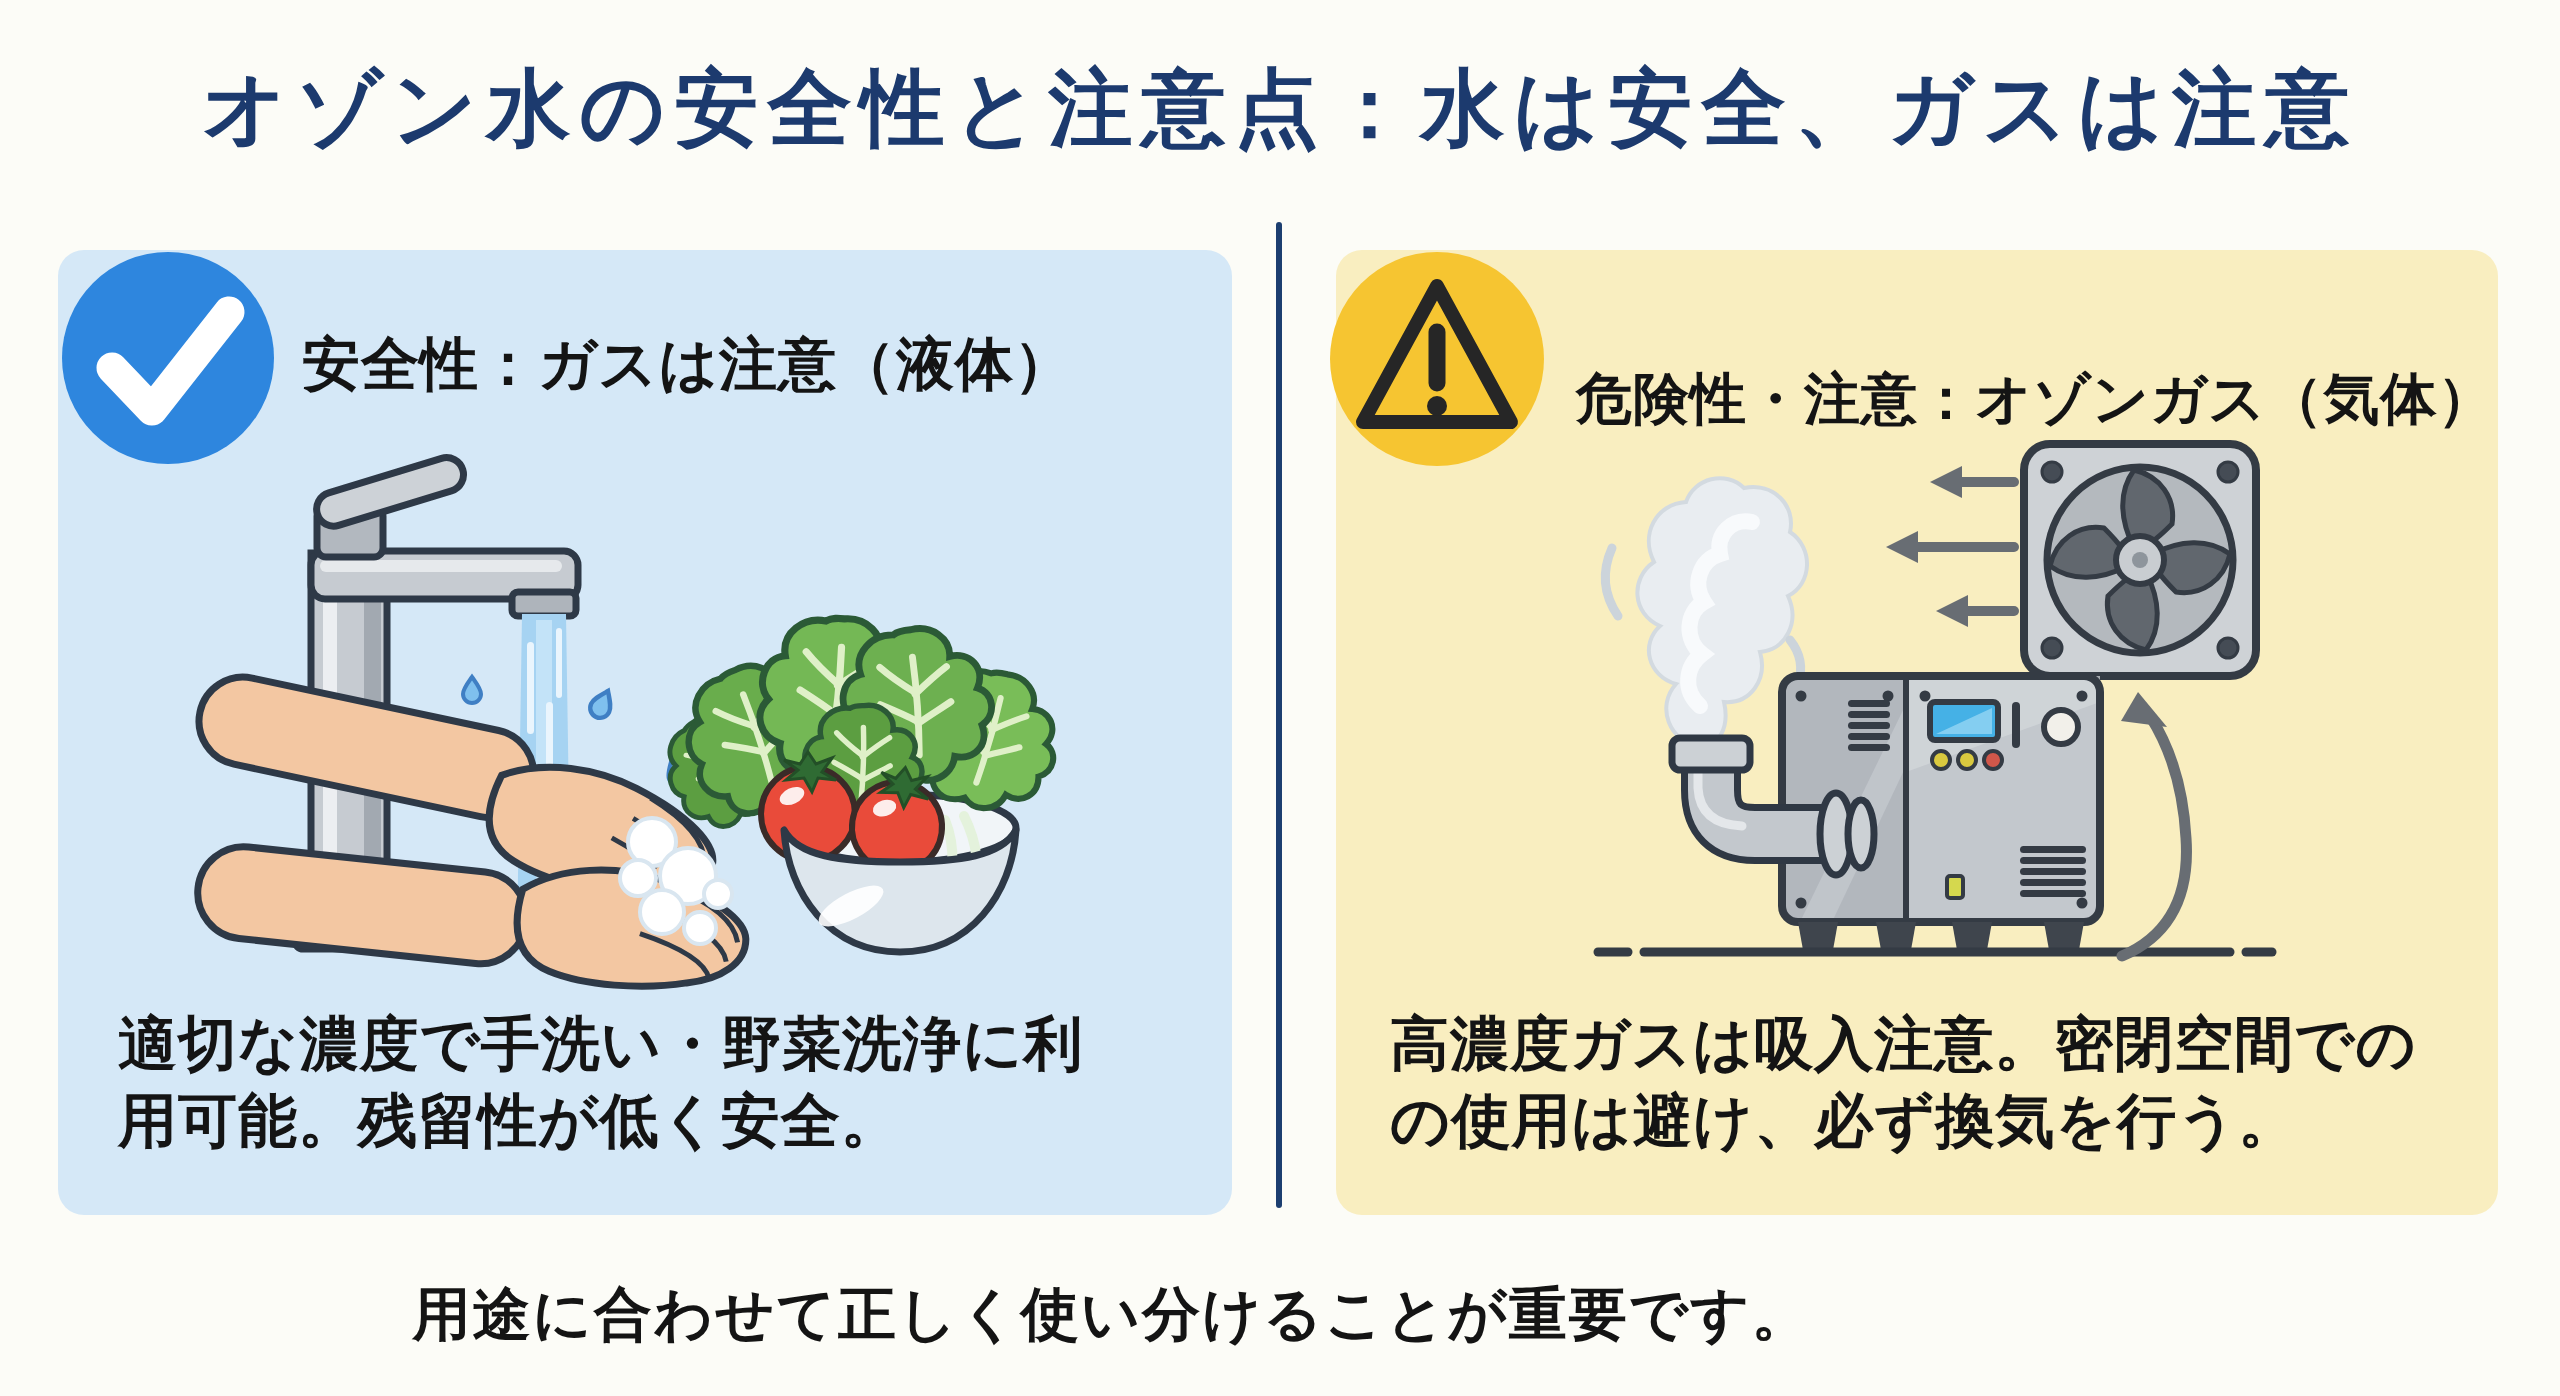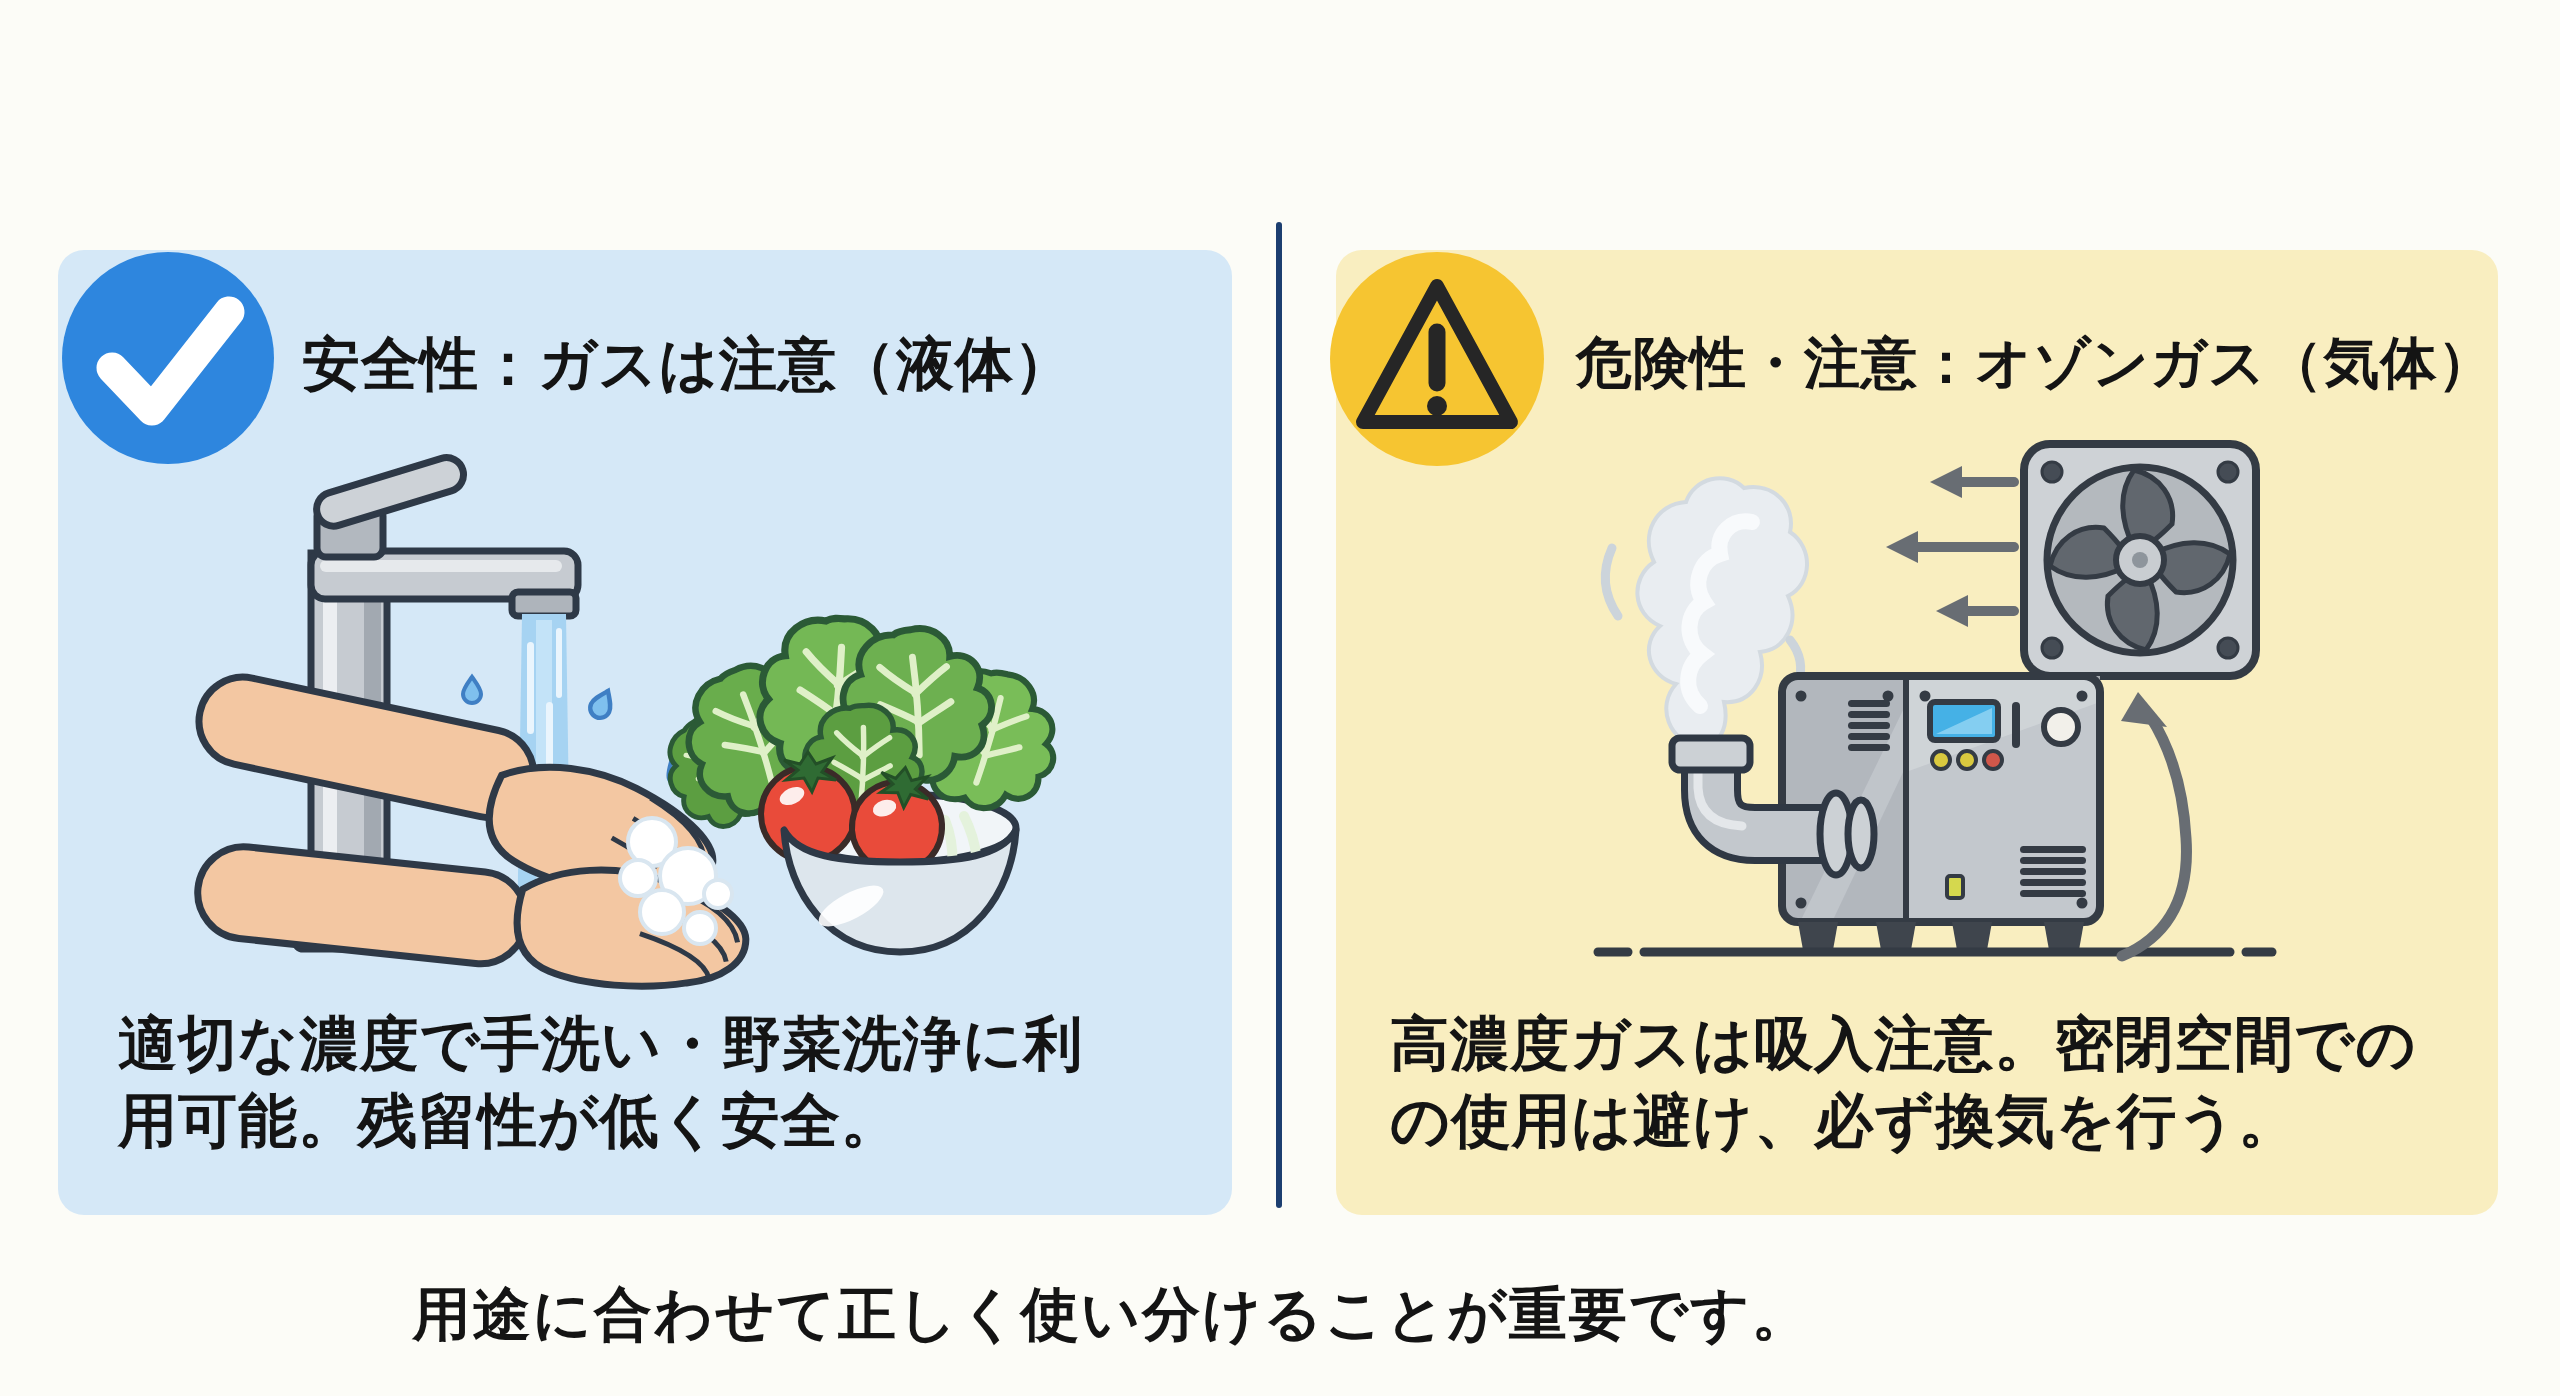--- a/index.html
+++ b/index.html
@@ -18,21 +18,21 @@
   .panel.right{left:1336px;width:1162px;background:var(--panel_right_bg,#f9eec0);}
   .divider{position:absolute;left:1276px;top:222px;width:6px;height:986px;background:var(--divider,#1c3e70);border-radius:3px;}
   .badge{position:absolute;border-radius:50%;}
   .badge.check{left:62px;top:252px;width:212px;height:212px;background:var(--badge_check_bg,#2e86de);}
   .badge.warn{left:1330px;top:252px;width:214px;height:214px;background:var(--badge_warning_bg,#f6c531);}
   .panel-header{
     position:absolute;top:326px;font-weight:800;color:var(--body_text,#141414);
     white-space:nowrap;letter-spacing:1px;
   }
   .panel-header.left{left:302px;font-size:58px;}
-  .panel-header.right{left:1576px;font-size:56px;}
+  .panel-header.right{left:1576px;font-size:56px;margin-top:36px;}
   .panel-body{
     position:absolute;top:1006px;font-size:59px;font-weight:700;line-height:1.3;
     color:var(--body_text,#141414);letter-spacing:1px;white-space:nowrap;
   }
   .panel-body.left{left:118px;width:1064px;}
   .panel-body.right{left:1390px;width:1080px;}
   .panel-body span{display:block;}
   .footer{
     position:absolute;left:0;top:1276px;width:2224px;text-align:center;
     font-size:58px;font-weight:800;color:var(--body_text,#141414);letter-spacing:2px;white-space:nowrap;
@@ -40,20 +40,21 @@
   .illu{position:absolute;top:250px;pointer-events:none;}
   .illu.left{left:58px;width:1174px;height:965px;}
   .illu.right{left:1336px;width:1162px;height:965px;}
   .badge svg{position:absolute;left:0;top:0;width:100%;height:100%;}
 </style>
 </head>
 <body>
 
 <div class="stage">
 
+  <div class="title">オゾン水の安全性と注意点：水は安全、ガスは注意</div>
 
   <div class="panel left"></div>
   <div class="panel right"></div>
   <div class="divider"></div>
 
   <div class="badge check">
     <svg viewBox="0 0 212 212">
       <path d="M50,116 L90,158 L167,60" fill="none" stroke="#ffffff" stroke-width="31" stroke-linecap="round" stroke-linejoin="round"></path>
     </svg>
   </div>

